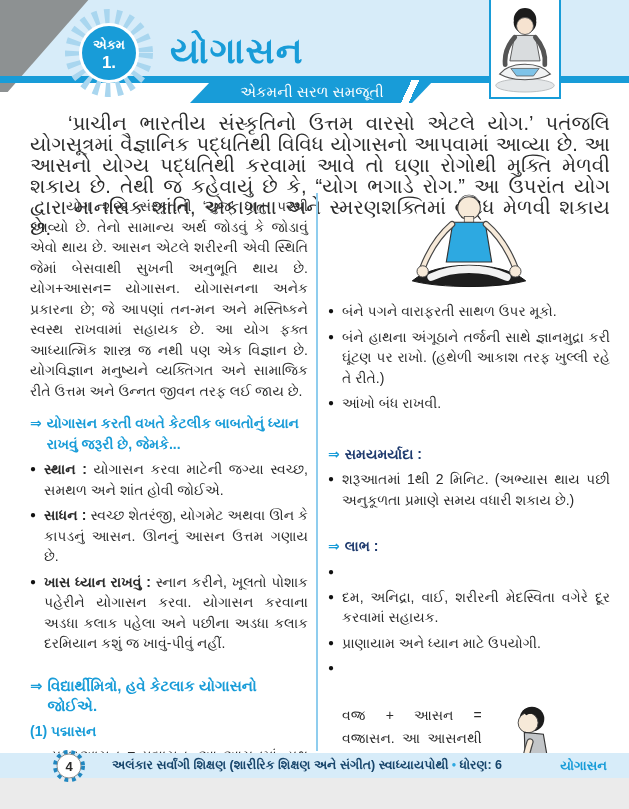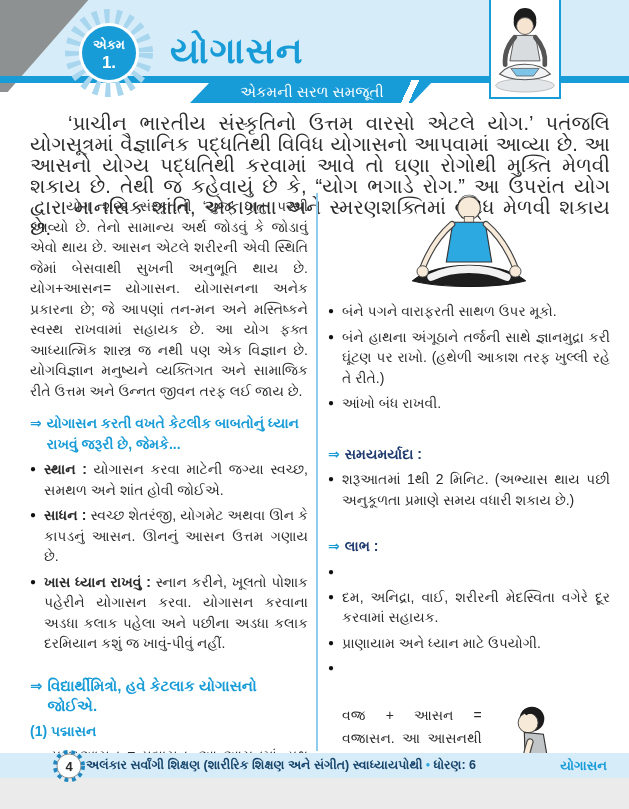--- a/index.html
+++ b/index.html
@@ -56,21 +56,21 @@
   .pose-illustration { display:flex; justify-content:center; }
   .asana2-row { display:flex; margin-top:22px; gap:4px; }
   .asana2-textcol { width:156px; }
   .asana2-textcol .asana-desc { padding-left:14px; line-height:23px; }
   
   .footer {
     position:absolute; left:0; top:753px; width:629px; height:25px;
     background:#d7ecf9; display:flex; align-items:center; z-index:6;
   }
   .footer-badge { margin-left:52px; flex:0 0 auto; }
-  .footer-text { margin-left:0; font-size:12.5px; font-weight:bold; color:#17456b; }
+  .footer-text { margin-left:26px; font-size:12.5px; font-weight:bold; color:#17456b; }
   .footer-dot { color:#2da9e1; font-size:8px; vertical-align:2px; padding:0 3px; }
   .footer-std { font-size:12.5px; font-weight:bold; color:#17456b; }
   .footer-chapter { margin-left:auto; margin-right:22px; font-size:13px; font-weight:bold; color:#189cd8; }
   .bottom-band { position:absolute; left:0; top:778px; width:629px; height:31px; background:#ebebeb; }
 </style>
 </head>
 <body>
 
 <div class="page">
 

